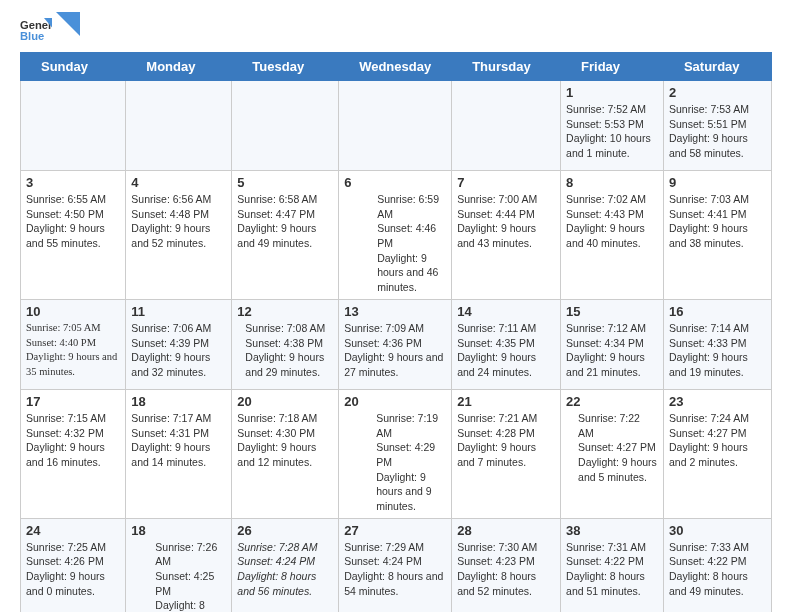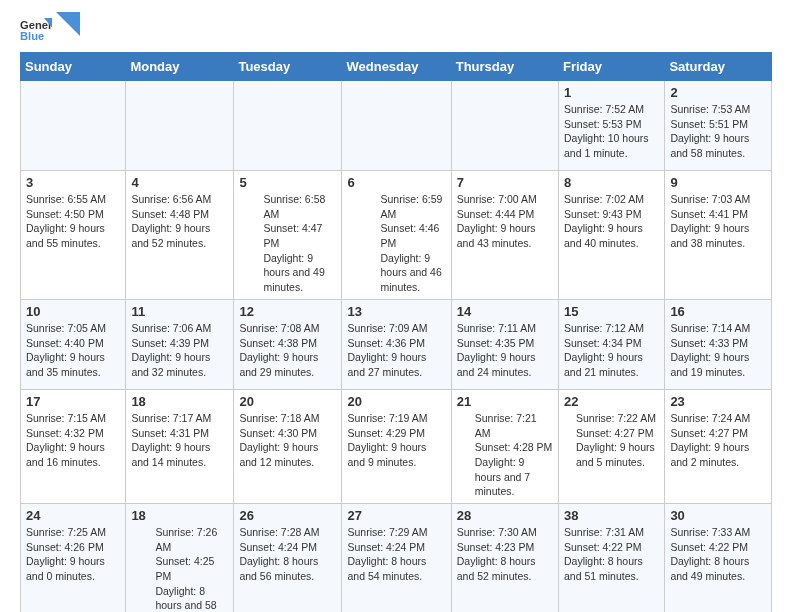--- a/index.html
+++ b/index.html
@@ -38,21 +38,21 @@
       color: #555;
     }
     table {
       width: 100%;
       border-collapse: collapse;
       font-size: 11px;
     }
     thead tr th {
       background-color: #3a7abf;
       color: #fff;
-      padding: 6px 4px;
+      padding: 6px 20px;
       text-align: left;
       font-size: 13px;
       font-weight: bold;
       border: 1px solid #3a7abf;
     }
     tbody tr td {
       border: 1px solid #ccc;
       vertical-align: top;
       padding: 4px 5px;
       width: 113px;
@@ -145,65 +145,65 @@
 Daylight: 9 hours and 55 minutes.</div>
         </td>
         <td>
           <span class="day-num">4</span>
           <div class="day-info" style="white-space: pre-line;">Sunrise: 6:56 AM
 Sunset: 4:48 PM
 Daylight: 9 hours and 52 minutes.</div>
         </td>
         <td>
           <span class="day-num">5</span>
-          <div class="day-info" style="white-space: pre-line; margin-left: 24px;">Sunrise: 6:58 AM
+          <div class="day-info" style="white-space: pre-line;">Sunrise: 6:58 AM
 Sunset: 4:47 PM
 Daylight: 9 hours and 49 minutes.</div>
         </td>
         <td>
           <span class="day-num">6</span>
           <div class="day-info" style="white-space: pre-line; margin-left: 33px;">Sunrise: 6:59 AM
 Sunset: 4:46 PM
 Daylight: 9 hours and 46 minutes.</div>
         </td>
         <td>
           <span class="day-num">7</span>
           <div class="day-info" style="white-space: pre-line;">Sunrise: 7:00 AM
 Sunset: 4:44 PM
 Daylight: 9 hours and 43 minutes.</div>
         </td>
         <td>
           <span class="day-num">8</span>
           <div class="day-info" style="white-space: pre-line;">Sunrise: 7:02 AM
-Sunset: 9:43 PM
+Sunset: 4:43 PM
 Daylight: 9 hours and 40 minutes.</div>
         </td>
         <td>
           <span class="day-num">9</span>
           <div class="day-info" style="white-space: pre-line;">Sunrise: 7:03 AM
 Sunset: 4:41 PM
 Daylight: 9 hours and 38 minutes.</div>
         </td>
       </tr>
       <tr>
         <td>
           <span class="day-num">10</span>
-          <div class="day-info" style="white-space: pre-line;">Sunrise: 7:05 AM
+          <div class="day-info" style="white-space: pre-line; font-family: Liberation Serif, serif;">Sunrise: 7:05 AM
 Sunset: 4:40 PM
 Daylight: 9 hours and 35 minutes.</div>
         </td>
         <td>
           <span class="day-num">11</span>
           <div class="day-info" style="white-space: pre-line;">Sunrise: 7:06 AM
 Sunset: 4:39 PM
 Daylight: 9 hours and 32 minutes.</div>
         </td>
         <td>
           <span class="day-num">12</span>
-          <div class="day-info" style="white-space: pre-line;">Sunrise: 7:08 AM
+          <div class="day-info" style="white-space: pre-line; margin-left: 8px;">Sunrise: 7:08 AM
 Sunset: 4:38 PM
 Daylight: 9 hours and 29 minutes.</div>
         </td>
         <td>
           <span class="day-num">13</span>
           <div class="day-info" style="white-space: pre-line;">Sunrise: 7:09 AM
 Sunset: 4:36 PM
 Daylight: 9 hours and 27 minutes.</div>
         </td>
         <td>
@@ -239,27 +239,27 @@
 Daylight: 9 hours and 14 minutes.</div>
         </td>
         <td>
           <span class="day-num">20</span>
           <div class="day-info" style="white-space: pre-line;">Sunrise: 7:18 AM
 Sunset: 4:30 PM
 Daylight: 9 hours and 12 minutes.</div>
         </td>
         <td>
           <span class="day-num">20</span>
-          <div class="day-info" style="white-space: pre-line;">Sunrise: 7:19 AM
+          <div class="day-info" style="white-space: pre-line; margin-left: 32px;">Sunrise: 7:19 AM
 Sunset: 4:29 PM
 Daylight: 9 hours and 9 minutes.</div>
         </td>
         <td>
           <span class="day-num">21</span>
-          <div class="day-info" style="white-space: pre-line; margin-left: 18px;">Sunrise: 7:21 AM
+          <div class="day-info" style="white-space: pre-line;">Sunrise: 7:21 AM
 Sunset: 4:28 PM
 Daylight: 9 hours and 7 minutes.</div>
         </td>
         <td>
           <span class="day-num">22</span>
           <div class="day-info" style="white-space: pre-line; margin-left: 12px;">Sunrise: 7:22 AM
 Sunset: 4:27 PM
 Daylight: 9 hours and 5 minutes.</div>
         </td>
         <td>
@@ -277,21 +277,21 @@
 Daylight: 9 hours and 0 minutes.</div>
         </td>
         <td>
           <span class="day-num">18</span>
           <div class="day-info" style="white-space: pre-line; margin-left: 24px;">Sunrise: 7:26 AM
 Sunset: 4:25 PM
 Daylight: 8 hours and 58 minutes.</div>
         </td>
         <td>
           <span class="day-num">26</span>
-          <div class="day-info" style="white-space: pre-line;">Sunrise: 7:28 AM
+          <div class="day-info" style="white-space: pre-line; font-style: italic;">Sunrise: 7:28 AM
 Sunset: 4:24 PM
 Daylight: 8 hours and 56 minutes.</div>
         </td>
         <td>
           <span class="day-num">27</span>
           <div class="day-info" style="white-space: pre-line;">Sunrise: 7:29 AM
 Sunset: 4:24 PM
 Daylight: 8 hours and 54 minutes.</div>
         </td>
         <td>

